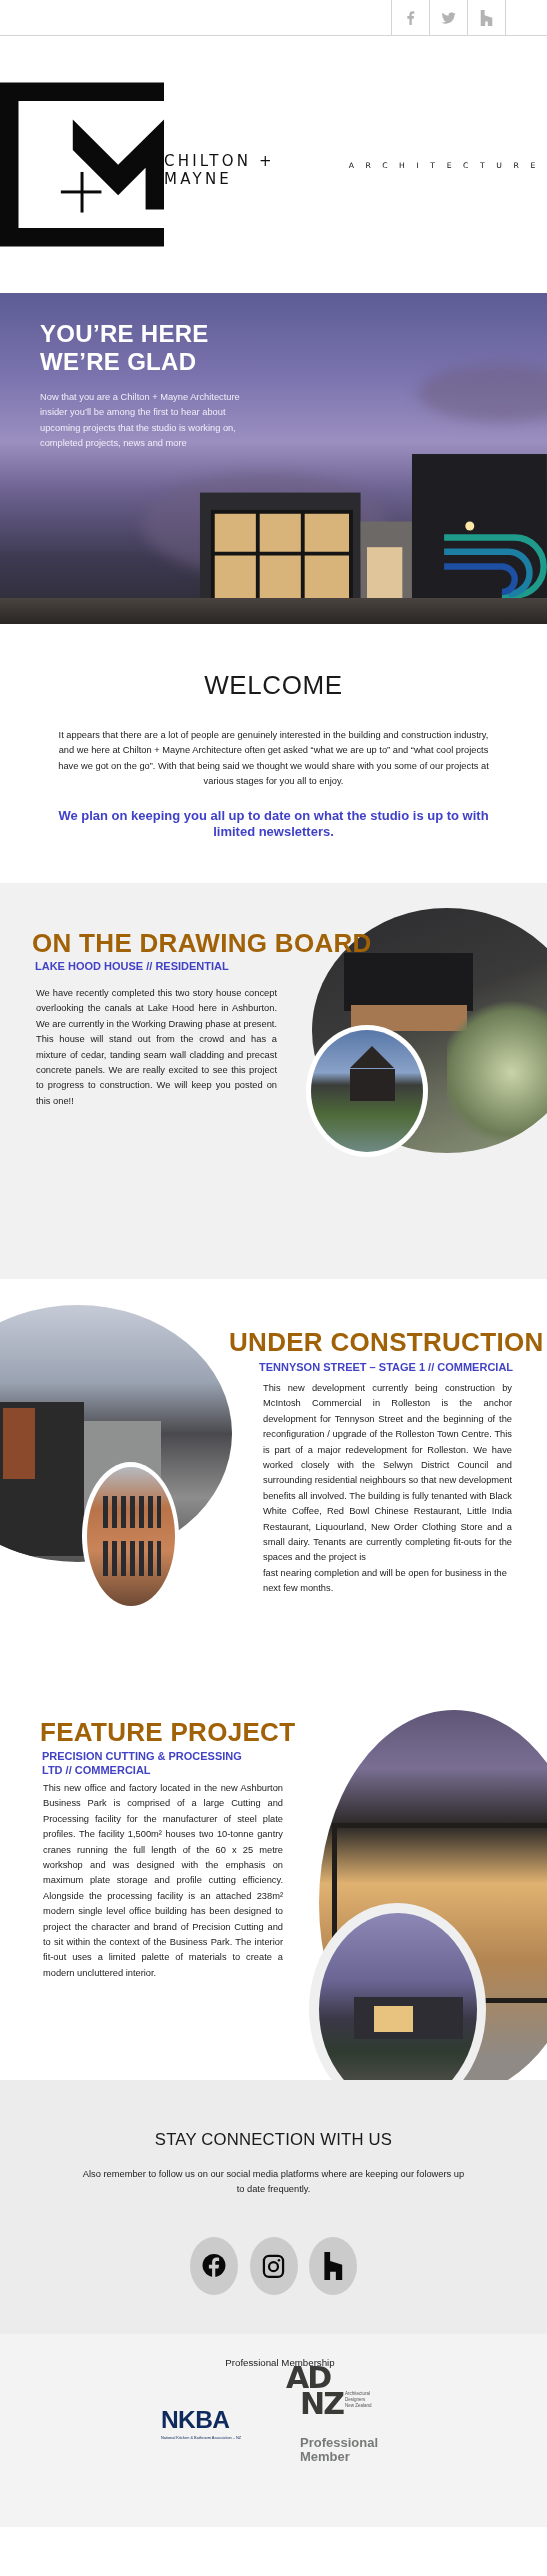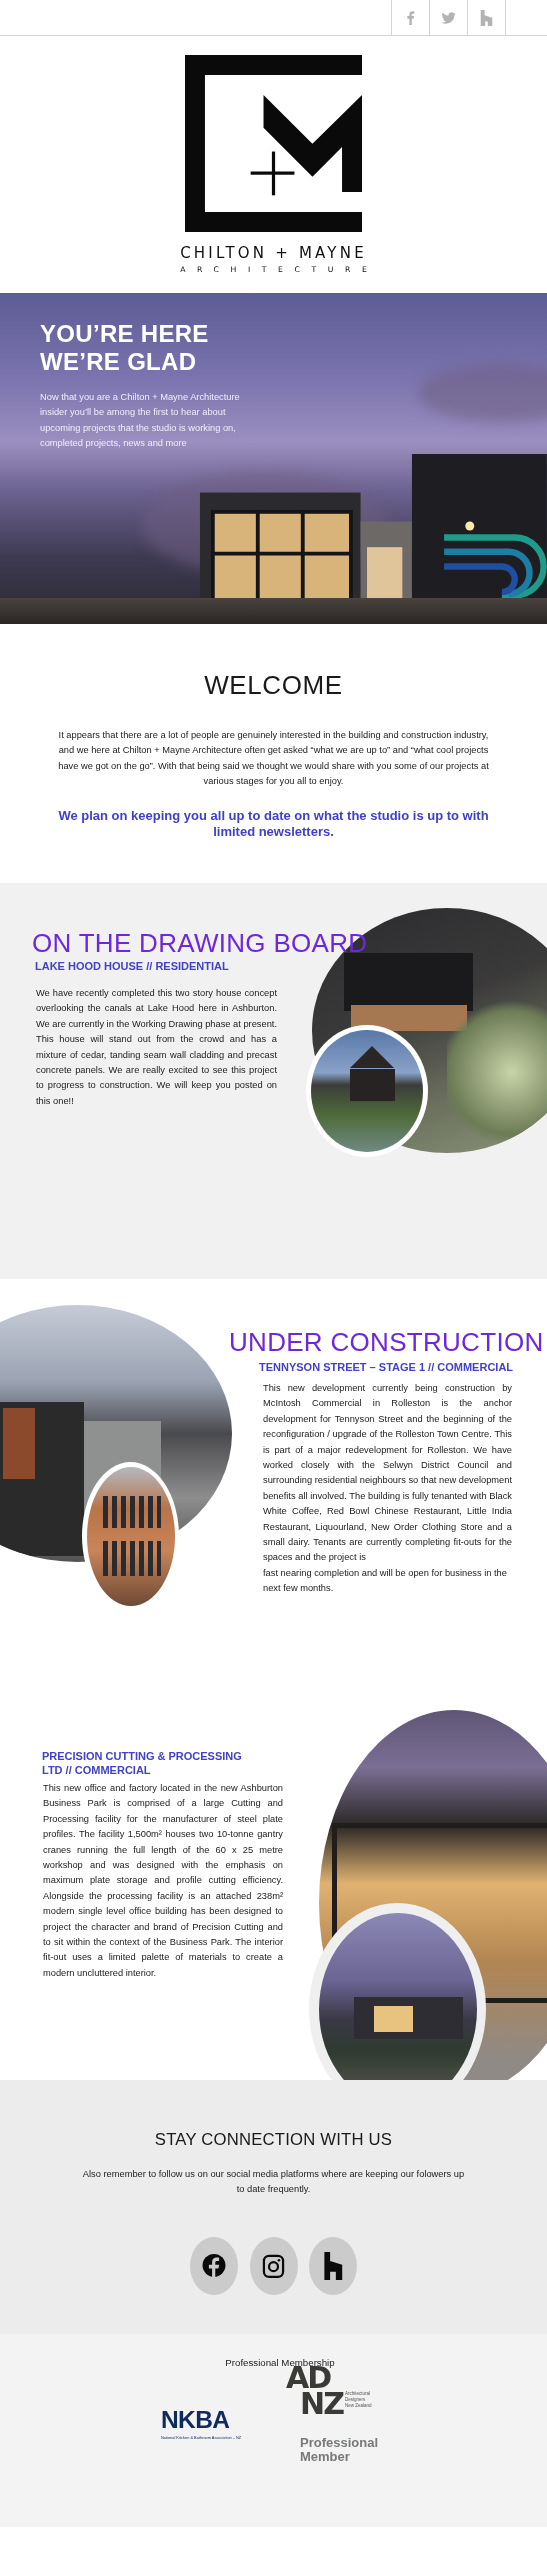--- a/index.html
+++ b/index.html
@@ -7,21 +7,21 @@
   body { font-family: "Liberation Sans", "DejaVu Sans", sans-serif; color: #1a1a1a; }
 
   
   .topbar { height: 36px; border-bottom: 0.6px solid #d4d4d4; position: relative; background: #fff; }
   .topbar .icons { position: absolute; right: 0; top: 0; height: 36px; display: flex; }
   .topbar .ticon { width: 38px; height: 36px; border-left: 0.6px solid #d4d4d4; display: flex; align-items: center; justify-content: center; color: #b3b3b3; font-weight: bold; font-size: 13px; cursor: pointer; }
   .topbar .ticon:last-child { width: 0; }
   .topbar .spacer { width: 42px; border-left: 0.6px solid #d4d4d4; }
 
   
-  .logo-wrap { height: 257px; display: flex; flex-direction: column; align-items: center; justify-content: center; }
+  .logo-wrap { height: 257px; display: flex; flex-direction: row; align-items: center; justify-content: space-between; }
   .logo-mark { width: 177px; height: 177px; position: relative; }
   .logo-mark svg { width: 100%; height: 100%; }
   .logo-name { font-family: "DejaVu Sans", sans-serif; font-size: 15px; letter-spacing: 3.2px; margin-top: 11.6px; color: #111; font-weight: 500; }
   .logo-sub { font-family: "DejaVu Sans", sans-serif; font-size: 7.7px; letter-spacing: 11.6px; margin-top: 2.6px; color: #111; padding-left: 11.6px; }
 
   
   .hero { height: 331px; position: relative; overflow: hidden;
     background: linear-gradient(180deg, #5d5c94 0%, #7a73ae 25%, #9b8fc0 45%, #6c6290 60%, #3e3a52 80%, #2a2830 100%); }
   .hero .cloud { position: absolute; border-radius: 50%; background: rgba(110,95,130,0.55); filter: blur(6.4px); }
   .hero .building { position: absolute; right: 0; bottom: 19.3px; width: 360px; height: 212px; }
@@ -34,21 +34,21 @@
   .welcome { padding: 46px 58px 51px; text-align: center; height: 259px; }
   .welcome h1 { font-size: 26px; font-weight: normal; letter-spacing: 0.6px; color: #1a1a1a; }
   .welcome p { font-size: 9.3px; line-height: 15.4px; margin-top: 27px; color: #222; }
   .welcome .tagline { color: #4040c8; font-size: 13px; line-height: 16px; font-weight: bold; margin-top: 18px; }
 
   
   .section { position: relative; overflow: hidden; }
   .sec-drawing { background: #f1f1f1; height: 396px; }
   .sec-under { background: #ffffff; height: 399px; }
   .sec-feature { background: #ffffff; height: 402px; }
-  .sec-title { font-size: 26px; font-weight: normal; letter-spacing: 0.3px; color: #6d28d9; position: absolute; }
+  .sec-title { font-size: 26px; font-weight: bold; letter-spacing: 0.3px; color: #a16207; position: absolute; }
   .sec-sub { color: #4242c6; font-weight: bold; font-size: 11px; line-height: 14px; position: absolute; }
   .sec-body { font-size: 9.3px; line-height: 15.4px; color: #222; text-align: justify; position: absolute; }
 
   .blob { position: absolute; border-radius: 50%; overflow: hidden; }
   .ring { position: absolute; border-radius: 50%; }
 
   
   .stay { background: #ececec; height: 254px; text-align: center; padding-top: 50px; }
   .stay h2 { font-size: 16.7px; font-weight: normal; color: #1a1a1a; letter-spacing: 0.2px; }
   .stay p { font-size: 9.3px; line-height: 15.4px; margin: 16.7px auto 0; width: 386px; color: #222; }
@@ -180,20 +180,21 @@
 
 <div class="section sec-feature">
   <div class="blob" style="left:319px;top:32px;width:270px;height:393px;background:linear-gradient(180deg,#5f5677 0%,#7a6f93 15%,#2a2826 30%,#e0b271 45%,#b38552 65%,#8f8a85 90%);height:386px;">
     <div style="position:absolute;left:13px;top:113px;width:232px;height:180px;border:5.1px solid #201d1b;background:transparent;"></div>
   </div>
   <div class="ring" style="left:309px;top:225px;width:177px;height:212px;background:#efefef;"></div>
   <div class="blob" style="left:319px;top:235px;width:158px;height:193px;background:linear-gradient(180deg,#8c88b5 0%,#6b6594 35%,#3a3846 55%,#2f3b30 72%,#5f5a55 100%);">
     <div style="position:absolute;left:35px;top:84px;width:109px;height:42px;background:#2e2d33;"></div>
     <div style="position:absolute;left:55px;top:93px;width:39px;height:26px;background:#e8c27f;"></div>
   </div>
+  <div class="sec-title" style="left:40px;top:39px;">FEATURE PROJECT</div>
   <div class="sec-sub" style="left:42px;top:71px;width:206px;">PRECISION CUTTING &amp; PROCESSING LTD // COMMERCIAL</div>
   <div class="sec-body" style="left:43px;top:103px;width:240px;">This new office and factory located in the new Ashburton Business Park is comprised of a large Cutting and Processing facility for the manufacturer of steel plate profiles. The facility 1,500m²  houses two 10-tonne gantry cranes running the full length of the 60 x 25 metre workshop and was designed with the emphasis on maximum plate storage and profile cutting efficiency. Alongside the processing facility is an attached 238m² modern single level office building has been designed to project the character and brand of Precision Cutting and to sit within the context of the Business Park. The interior fit-out uses a limited palette of materials to create a modern uncluttered interior.</div>
 </div>
 
 <div class="stay">
   <h2>STAY CONNECTION WITH US</h2>
   <p>Also remember to follow us on our social media platforms where are keeping our folowers up to date frequently.</p>
   <div class="socials">
     <div class="soc">
       <svg width="26" height="28" viewBox="0 0 40 44">

